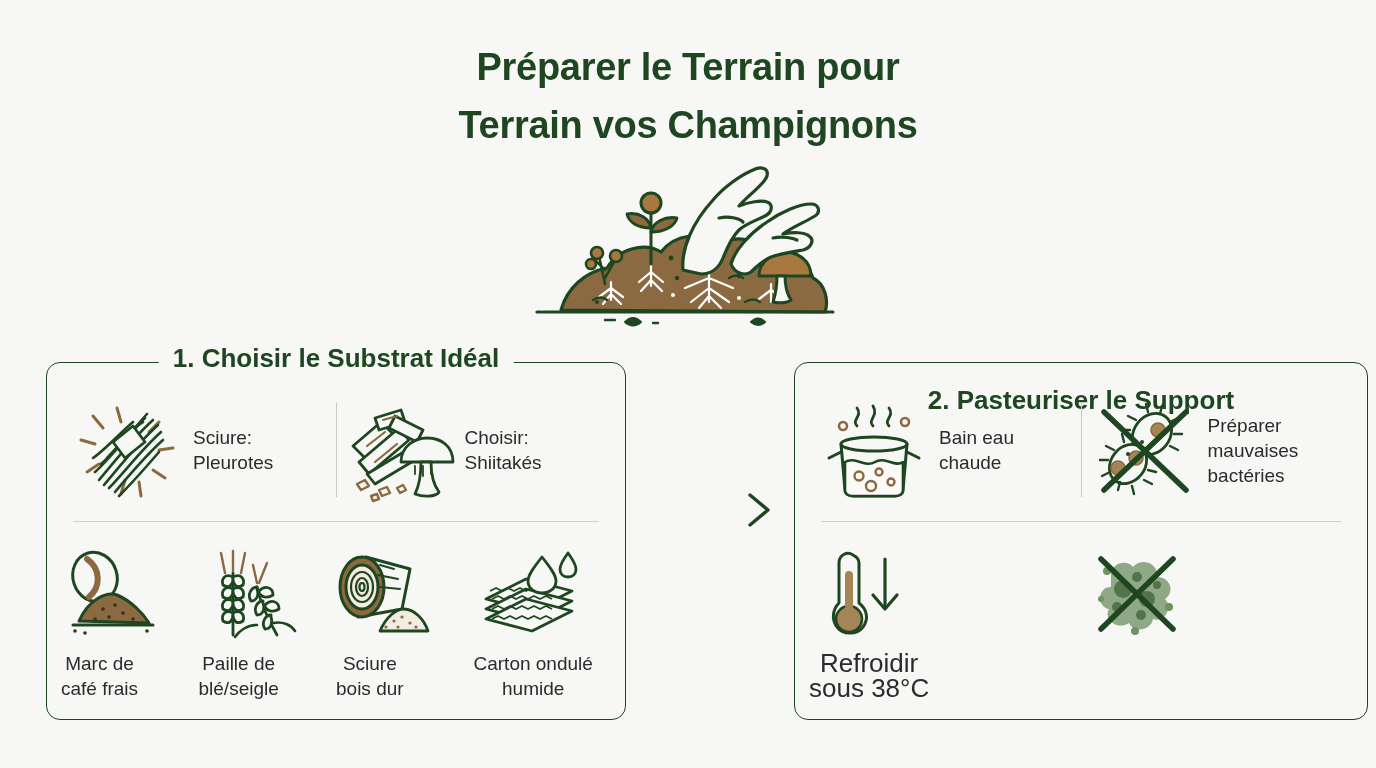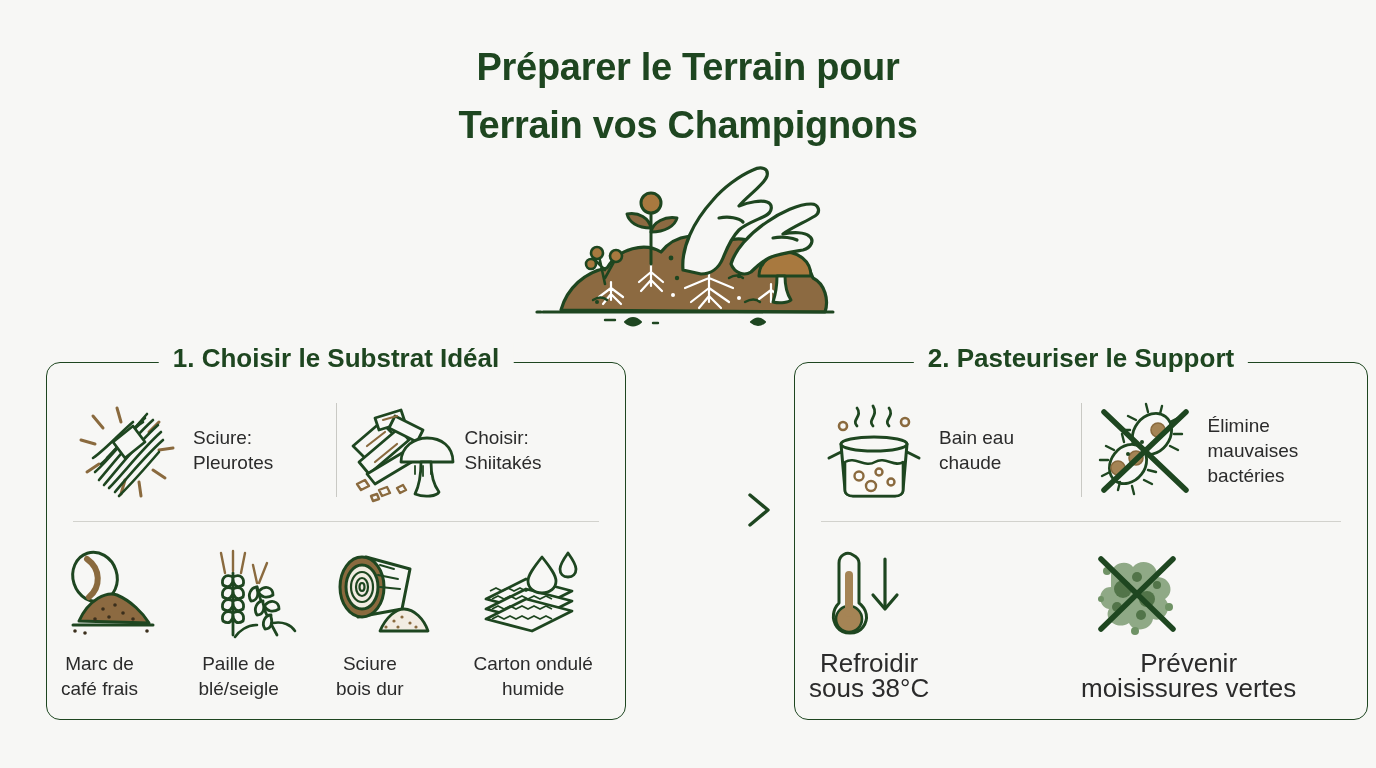--- a/index.html
+++ b/index.html
@@ -37,21 +37,21 @@
   #panel-2{left:794px;top:362px;width:532px;height:356px;}
   .panel-title{
     position:absolute;top:-20px;
     background:#f7f7f5;
     padding:0 14px;
     font-size:26px;font-weight:bold;color:#1e4620;
     white-space:nowrap;
     line-height:30px;
   }
   #panel-1 .panel-title{left:50%;transform:translateX(-50%);}
-  #panel-2 .panel-title{left:50%;transform:translateX(-50%);}
+  #panel-2 .panel-title{left:50%;transform:translateX(-50%);margin-top:42px;}
 
   .panel-inner{position:absolute;inset:0;}
 
   
   .row-top{
     position:absolute;left:22px;right:22px;top:26px;height:122px;
     display:flex;align-items:center;
   }
   .cell-wide{
     flex:1;display:flex;align-items:center;gap:10px;
@@ -464,21 +464,21 @@
               <g fill="#1e4620">
                 <circle cx="52" cy="46" r="2"></circle>
                 <circle cx="38" cy="58" r="2"></circle>
               </g>
               <g stroke="#1e4620" stroke-width="5.5" stroke-linecap="round">
                 <path d="M14 16 L96 94"></path>
                 <path d="M96 16 L14 94"></path>
               </g>
             </svg>
           </span>
-          <span class="lbl" style="white-space:pre-line">Élimine
+          <span class="lbl" style="white-space:pre-line">Préparer
 mauvaises
 bactéries</span>
         </div>
       </div>
 
       <div class="hrule"></div>
 
       <div class="row-bottom">
 
         <div class="cell">
@@ -522,20 +522,18 @@
                 <circle cx="88" cy="62" r="4"></circle>
                 <circle cx="54" cy="86" r="4"></circle>
                 <circle cx="20" cy="54" r="3"></circle>
               </g>
               <g stroke="#1e4620" stroke-width="5.5" stroke-linecap="round">
                 <path d="M20 14 L92 84"></path>
                 <path d="M92 14 L20 84"></path>
               </g>
             </svg>
           </span>
-          <span class="lbl">Prévenir
-moisissures vertes</span>
         </div>
       </div>
     </div>
   </div>
 
 </div>
 
 </body></html>

